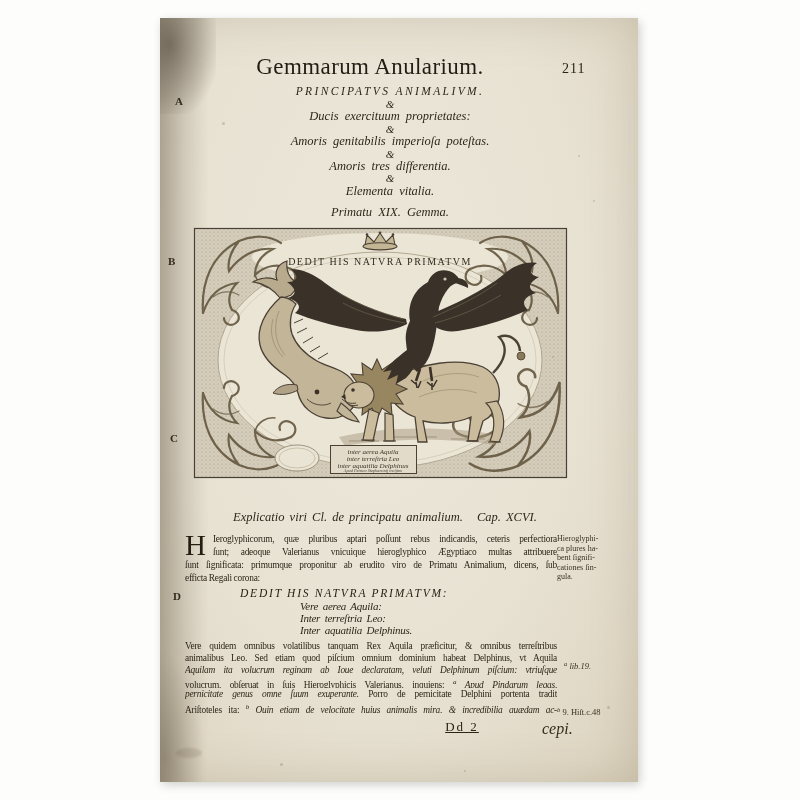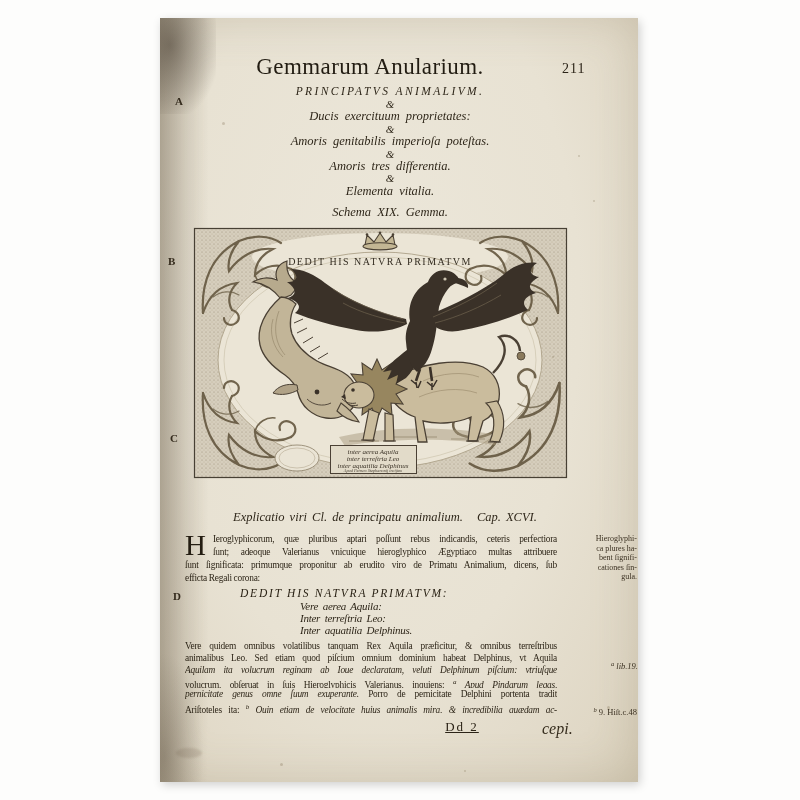--- a/index.html
+++ b/index.html
@@ -47,21 +47,21 @@
   .sg-i{font-style:italic;}
   .sg-a{font-style:italic;font-size:7px;vertical-align:4px;}
 
   .quote-heading{height:13px;margin-top:2px;padding-left:55px;font-style:italic;font-size:11.5px;
      letter-spacing:1.8px;text-align:left;text-align-last:left;color:#2a2215;}
   .qline{height:12.2px;padding-left:115px;font-style:italic;font-size:11px;word-spacing:2px;
      text-align:left;text-align-last:left;}
   .p2start{margin-top:3px;}
   .bline.p2{height:12.2px;line-height:12.2px;}
 
-  .mnote{font-size:8px;line-height:9.6px;color:#3a3021;text-align:right;}
+  .mnote{font-size:8px;line-height:9.6px;color:#3a3021;}
   .mnote .mk{font-style:italic;font-size:6.5px;vertical-align:3px;}
   .note1{top:516px;left:397px;width:80px;}
   .note2{top:641px;left:404px;width:74px;font-size:8.5px;font-style:italic;}
   .note3{top:687px;left:397px;width:80px;font-size:8.5px;}
 
   .footer-sig{top:701px;left:262px;width:80px;font-size:13px;letter-spacing:2px;color:#2b2317;text-decoration:underline;}
   .footer-catch{top:702px;left:382px;width:60px;font-style:italic;font-size:16px;color:#352c1d;}
 
   .spk{position:absolute;border-radius:50%;background:rgba(112,92,62,0.26);}
   .smudge{position:absolute;left:16px;top:730px;width:26px;height:10px;border-radius:50%;
@@ -82,21 +82,21 @@
     <div class="abs toc ctr">
       <div class="h">PRINCIPATVS ANIMALIVM.</div>
       <div class="amp">&amp;</div>
       <div class="it">Ducis exercituum proprietates:</div>
       <div class="amp">&amp;</div>
       <div class="it">Amoris genitabilis imperioſa poteſtas.</div>
       <div class="amp">&amp;</div>
       <div class="it">Amoris tres differentia.</div>
       <div class="amp">&amp;</div>
       <div class="it">Elementa vitalia.</div>
-      <div class="schema">Schema XIX. Gemma.</div>
+      <div class="schema">Primatu XIX. Gemma.</div>
     </div>
 
     <div class="abs mletter" style="left:15px;top:77px;">A</div>
     <div class="abs mletter" style="left:8px;top:237px;">B</div>
     <div class="abs mletter" style="left:10px;top:414px;">C</div>
     <div class="abs mletter" style="left:13px;top:572px;">D</div>
 
     <svg class="abs engraving" viewBox="0 0 375 252">
       <defs>
         <pattern id="stip" width="4" height="4" patternUnits="userSpaceOnUse">

